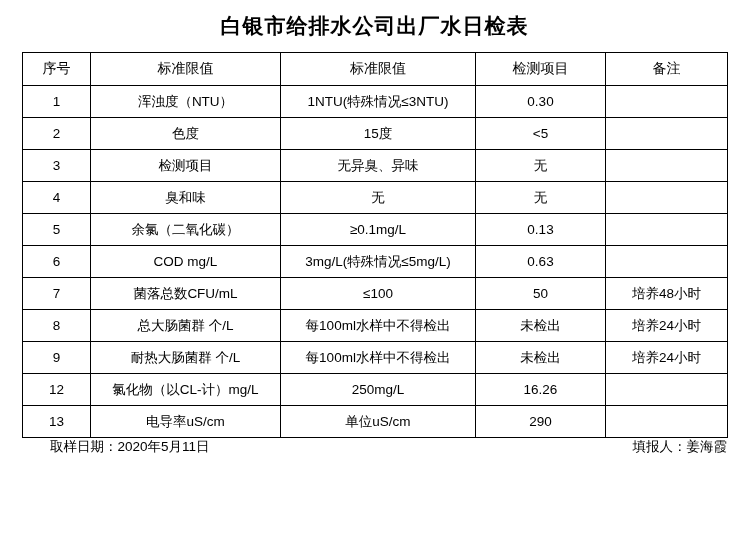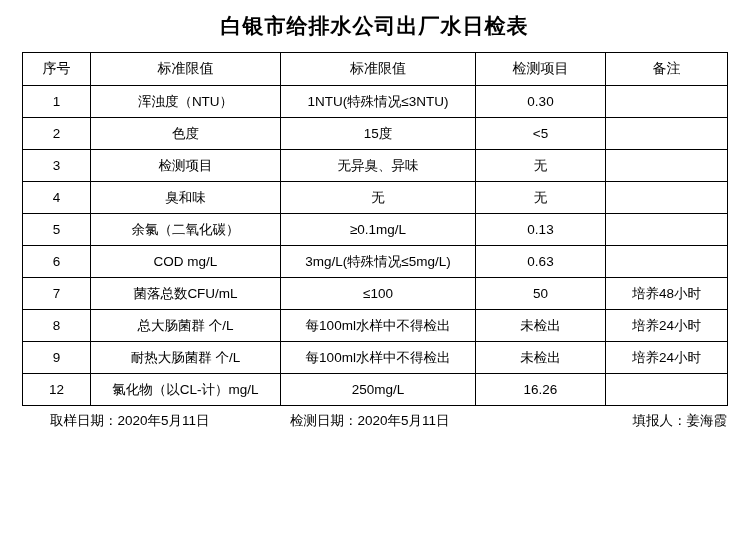--- a/index.html
+++ b/index.html
@@ -53,21 +53,20 @@
     height: 32px;
     font-size: 14px;
   }
   col.c0 { width: 68px; }
   col.c1 { width: 190px; }
   col.c2 { width: 195px; }
   col.c3 { width: 130px; }
   col.c4 { width: 122px; }
 
   .footer {
-    margin-top: 6px;
     padding: 0 22px;
     box-sizing: border-box;
     display: flex;
     font-size: 13.5px;
     color: #000;
   }
   .footer .f1 { width: 268px; text-align: left; padding-left: 28px; box-sizing: border-box;}
   .footer .f2 { width: 250px; text-align: left; box-sizing: border-box;}
   .footer .f3 { flex: 1; text-align: right; box-sizing: border-box;}
   .nowrap { white-space: nowrap; }
@@ -161,23 +160,29 @@
           <td>未检出</td>
           <td>培养24小时</td>
         </tr>
         <tr>
           <td>12</td>
           <td class="nowrap">氯化物（以CL-计）mg/L</td>
           <td>250mg/L</td>
           <td>16.26</td>
           <td></td>
         </tr>
+        <tr>
+          <td>13</td>
+          <td>电导率uS/cm</td>
+          <td>单位uS/cm</td>
+          <td>290</td>
+          <td></td>
+        </tr>
       </tbody>
     </table>
   </div>
 
   <div class="footer">
     <div class="f1">取样日期：2020年5月11日</div>
-    <div class="f2">检测日期：2020年5月11日</div>
     <div class="f3">填报人：姜海霞</div>
   </div>
 
 </div>
 
 </body></html>

